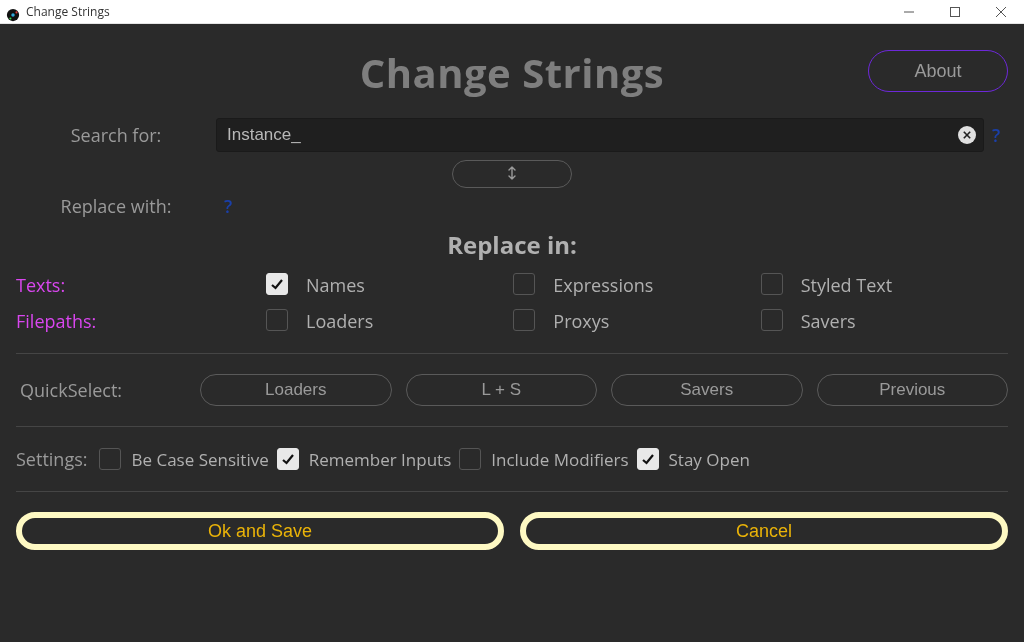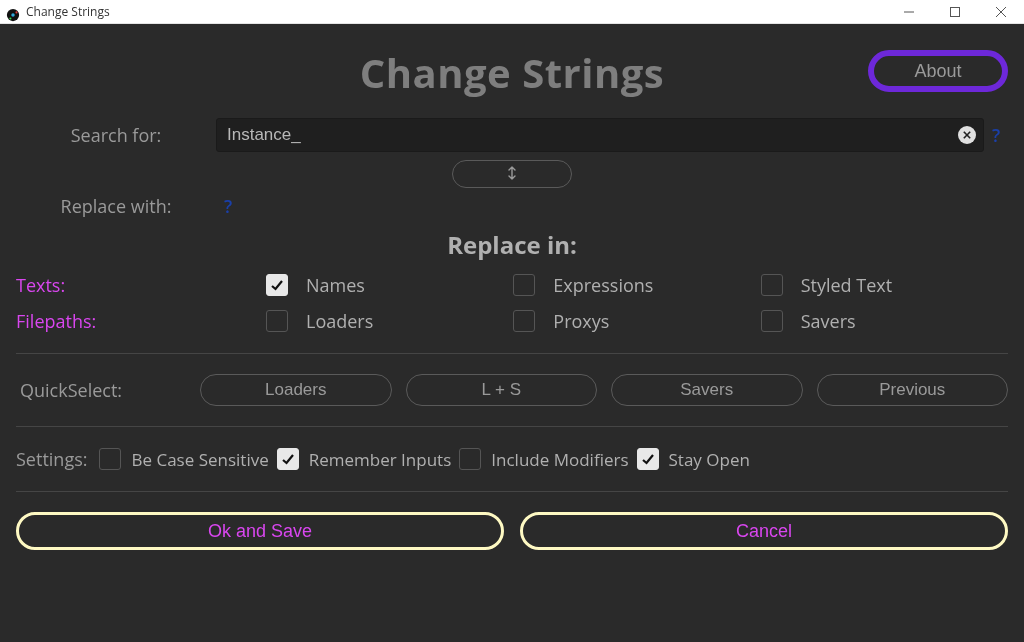--- a/index.html
+++ b/index.html
@@ -12,59 +12,59 @@
   .titlebar .tb-spacer { flex:1; }
   .titlebar .tb-btn { width:46px; display:flex; align-items:center; justify-content:center; color:#555; }
   .titlebar .tb-btn svg { width:10px; height:10px; }
   .app-icon { width:14px; height:14px; }
 
   
   .app { height: 618px; background:#2a2a2a; color:#9a9a9a; padding: 14px 16px 16px 16px; position:relative; }
 
   .header-row { position:relative; display:flex; align-items:center; justify-content:center; margin:6px 0 18px 0; height:56px; }
   .page-title { font-size:40px; font-weight:700; color:#7e7e7e; letter-spacing:0.5px; }
-  .about-btn { position:absolute; right:0; top:6px; height:42px; width:140px; border:6px solid #6d28d9; border-radius:22px; background:transparent; color:#9a9a9a; font-size:18px; }
+  .about-btn { position:absolute; right:0; top:6px; height:42px; width:140px; border:1px solid #6d28d9; border-radius:22px; background:transparent; color:#9a9a9a; font-size:18px; }
 
   .field-row { display:flex; align-items:center; gap:0; margin-bottom:8px; }
   .field-label { width:200px; text-align:center; font-size:18px; color:#9a9a9a; }
   .field-wrap { flex:1; position:relative; display:flex; align-items:center; }
   .text-input { flex:1; height:34px; background:#1f1f1f; border:1px solid #1a1a1a; border-radius:3px; color:#b8b8b8; font-size:17px; padding:0 34px 0 10px; }
   .text-input::placeholder { color:#6a6a6a; }
   .clear-btn { position:absolute; right:8px; top:50%; transform:translateY(-50%); width:18px; height:18px; border-radius:50%; background:#e0e0e0; display:flex; align-items:center; justify-content:center; cursor:pointer; }
   .clear-btn svg { width:8px; height:8px; }
   .help-q { width:24px; text-align:center; color:#1a3fa8; font-size:18px; font-weight:600; cursor:pointer; }
 
   .swap-row { display:flex; justify-content:center; margin: 4px 0 6px 0; }
   .swap-btn { width:120px; height:28px; border:1px solid #5a5a5a; border-radius:16px; background:transparent; display:flex; align-items:center; justify-content:center; color:#9a9a9a; }
   .swap-btn svg { width:14px; height:14px; }
 
   .section-title { text-align:center; font-size:24px; font-weight:700; color:#b0b0b0; margin-top:10px; margin-bottom:12px; }
 
   .check-grid { display:grid; grid-template-columns: 250px 1fr 1fr 1fr; row-gap:12px; align-items:center; }
   .grid-label { font-size:18px; color:#d946ef; }
-  .chk { display:flex; align-items:center; gap:18px; cursor:pointer; }
+  .chk { display:flex; align-items:flex-start; gap:18px; cursor:pointer; }
   .chk-box { width:22px; height:22px; border:1px solid #555; border-radius:3px; background:#2a2a2a; display:flex; align-items:center; justify-content:center; }
   .chk.on .chk-box { background:#e8e8e8; border-color:#e8e8e8; }
   .chk.on .chk-box svg { display:block; }
   .chk-box svg { display:none; width:14px; height:14px; }
   .chk-label { font-size:18px; color:#b0b0b0; }
 
   .divider { height:1px; background:#454545; margin:20px 0; }
 
   .qs-row { display:flex; align-items:center; gap:14px; }
   .qs-label { width:170px; font-size:18px; color:#9a9a9a; padding-left:4px;}
   .pill-btn { flex:1; height:32px; border:1px solid #5a5a5a; border-radius:18px; background:transparent; color:#9a9a9a; font-size:17px; }
 
   .settings-row { display:flex; align-items:center; gap:8px; }
   .settings-label { font-size:18px; color:#9a9a9a; margin-right:4px; }
   .settings-row .chk { gap:10px; }
   .settings-row .chk-label { font-size:17px; }
 
   .footer-row { display:flex; gap:16px; margin-top:4px; }
-  .footer-btn { flex:1; height:38px; border:3px solid #fef9c3; border-radius:20px; background:transparent; color:#d946ef; font-size:18px; }
+  .footer-btn { flex:1; height:38px; border:6px solid #fef9c3; border-radius:20px; background:transparent; color:#eab308; font-size:18px; }
 </style>
 </head>
 <body>
 
 <div class="titlebar">
   <div class="tb-left">
     <span class="app-icon">
       <svg viewBox="0 0 16 16">
           <circle cx="8" cy="8" r="7" fill="#111"></circle>
           <circle cx="8" cy="8" r="2" fill="#2fa6d8"></circle>

